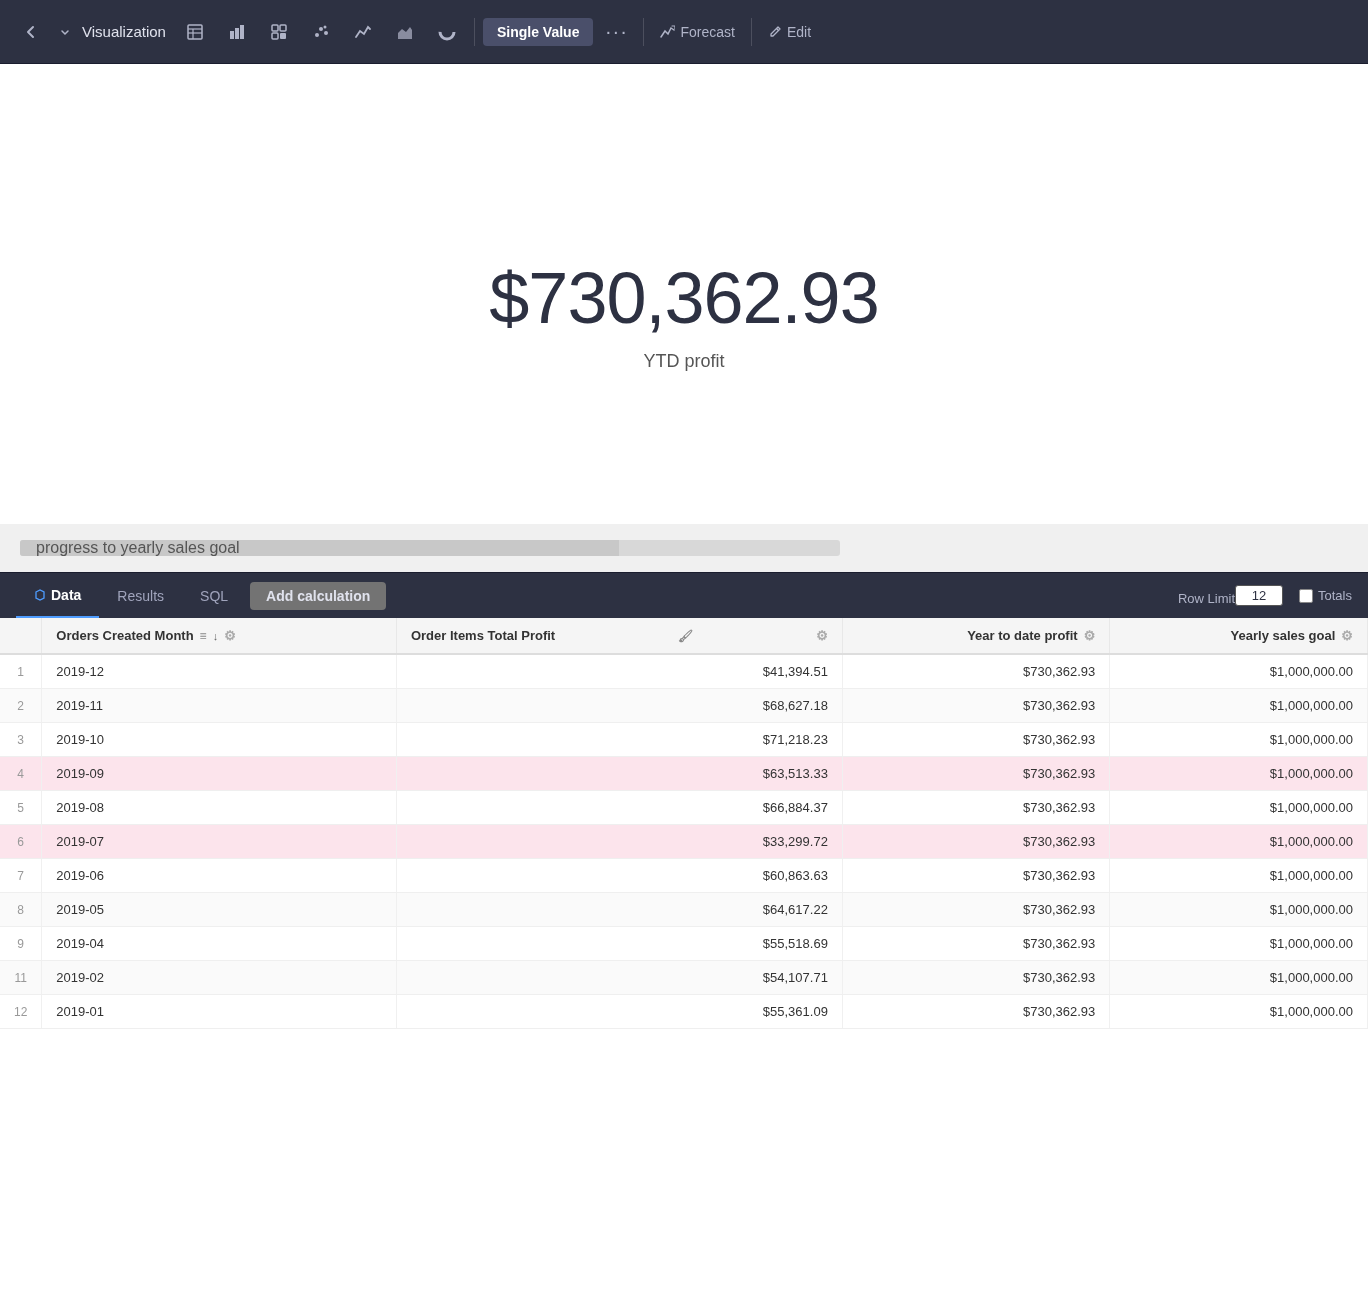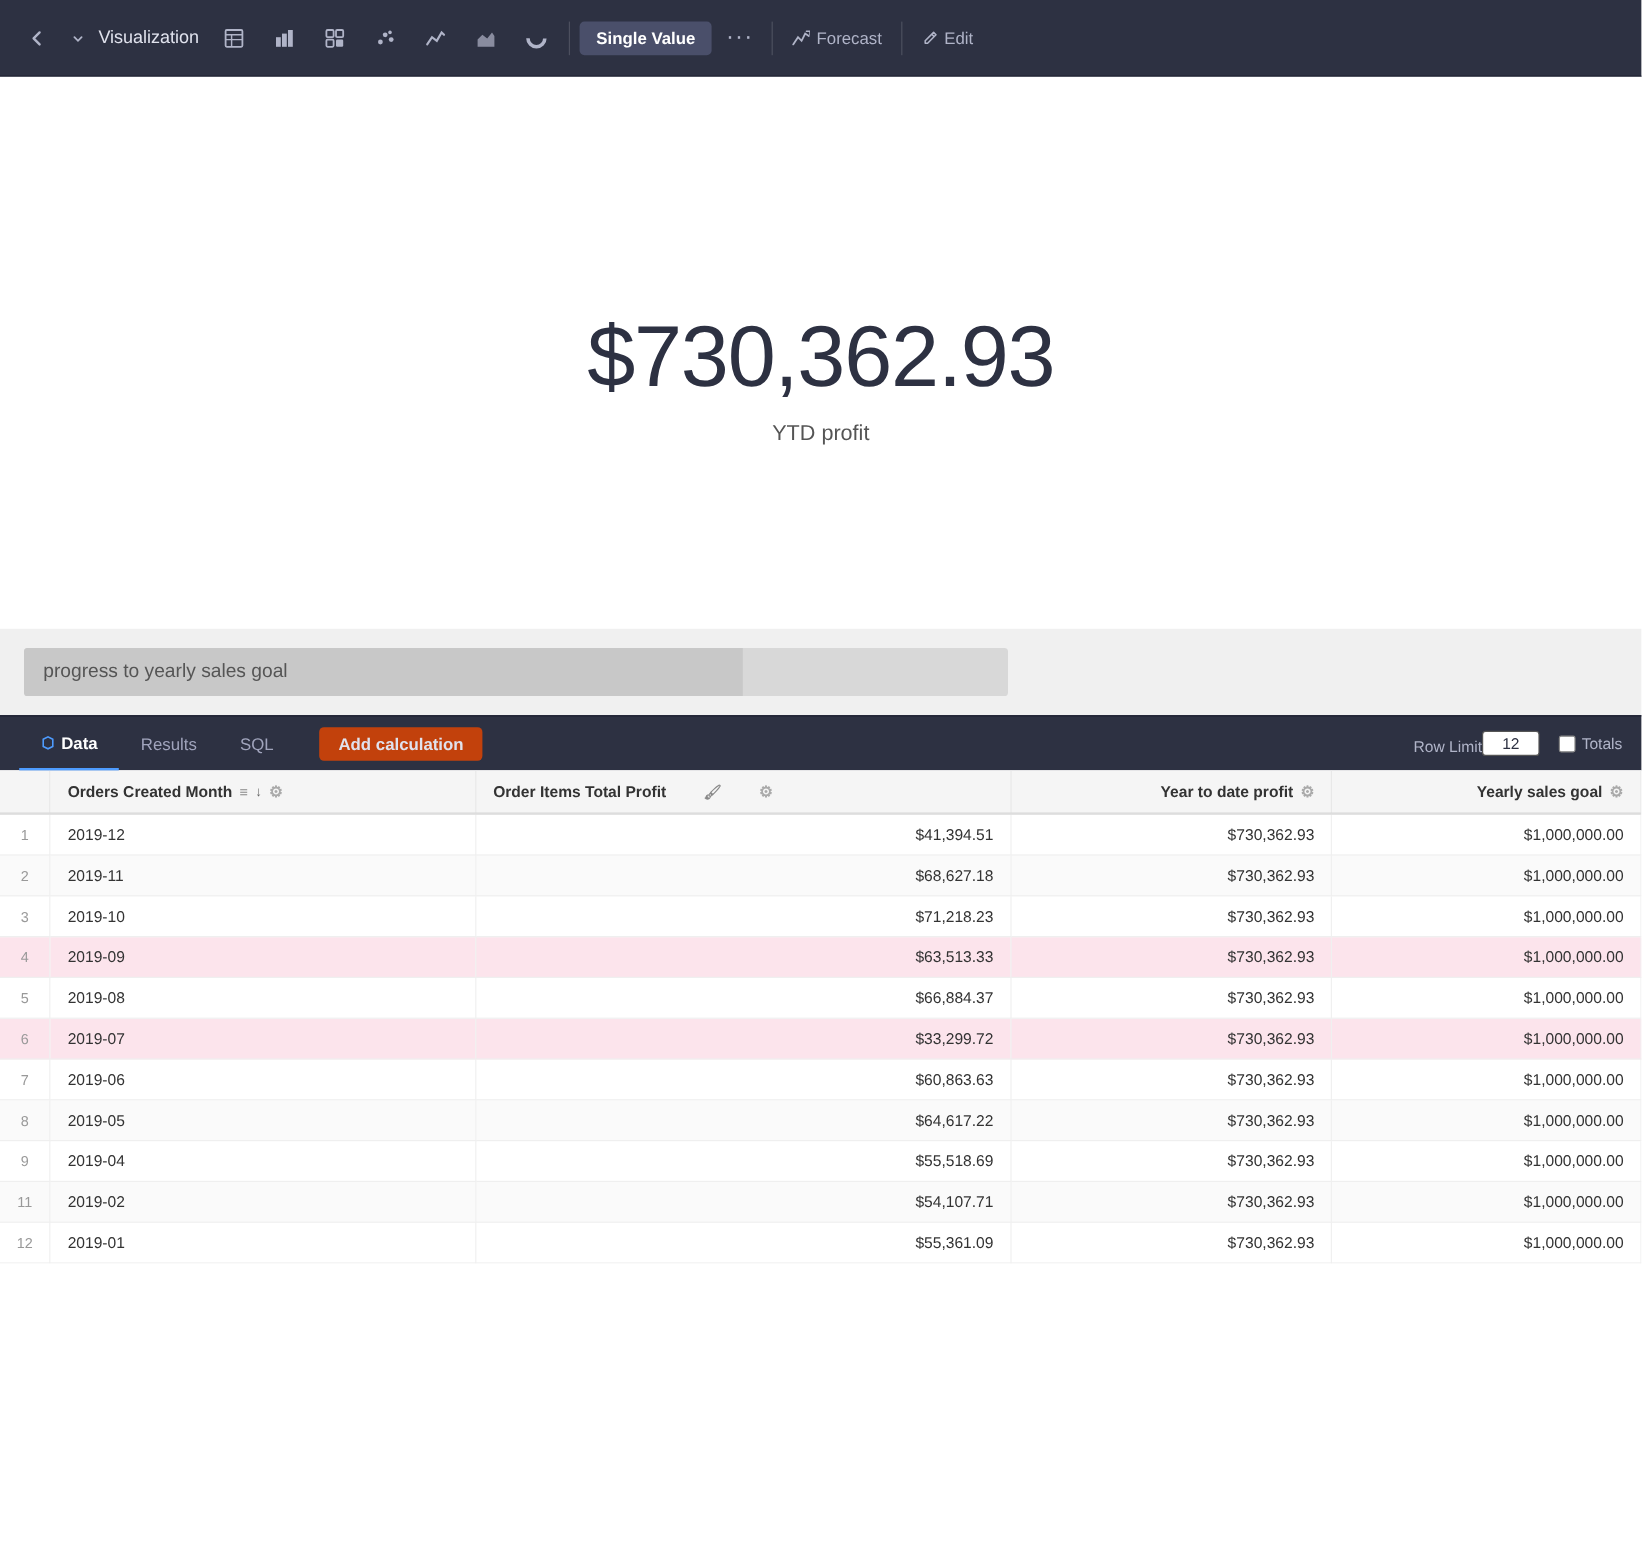--- a/index.html
+++ b/index.html
@@ -87,21 +87,21 @@
     .progress-area {
       background: #f0f0f0;
       width: 100%;
       padding: 16px 20px;
       display: flex;
       align-items: center;
     }
     .progress-bar-container {
       background: #d8d8d8;
       border-radius: 3px;
-      height: 40px;
+      height: 16px;
       width: 820px;
       position: relative;
       display: flex;
       align-items: center;
     }
     .progress-bar-fill {
       background: #c8c8c8;
       border-radius: 3px 0 0 3px;
       height: 100%;
       width: 73%;
@@ -140,29 +140,29 @@
     .data-tab-inactive {
       color: #a0a4bc;
       font-size: 14px;
       font-weight: 500;
       padding: 0 18px;
       height: 46px;
       cursor: pointer;
       display: flex; align-items: center;
     }
     .add-calc-btn {
-      background: #c2410c;
+      background: #737373;
       color: #e0e2ed;
       border: none;
       border-radius: 4px;
       padding: 6px 16px;
       font-size: 14px;
       font-weight: 600;
       cursor: pointer;
-      margin-left: 20px;
+      margin-left: 4px;
     }
     .row-limit-area {
       display: flex; align-items: flex-end; gap: 0;
       margin-left: auto;
       color: #b0b4c8;
       font-size: 13px;
     }
     .row-limit-input {
       width: 48px;
       background: #fff;
@@ -373,21 +373,21 @@
         <th></th>
         <th>
           <div class="col-header-inner">
             <span>Orders Created Month</span>
             <span class="list-icon">≡</span>
             <span class="sort-icon">↓</span>
             <span class="gear-icon">⚙</span>
           </div>
         </th>
         <th class="num">
-          <div class="col-header-inner" style="justify-content:flex-start;gap:31px;">
+          <div class="col-header-inner" style="justify-content:space-between;gap:31px;">
             <span>Order Items Total Profit</span>
             <span class="paint-icon">🖌</span>
             <span class="gear-icon">⚙</span>
           </div>
         </th>
         <th class="num">
           <div class="col-header-inner" style="justify-content:flex-end;">
             <span>Year to date profit</span>
             <span class="gear-icon">⚙</span>
           </div>

